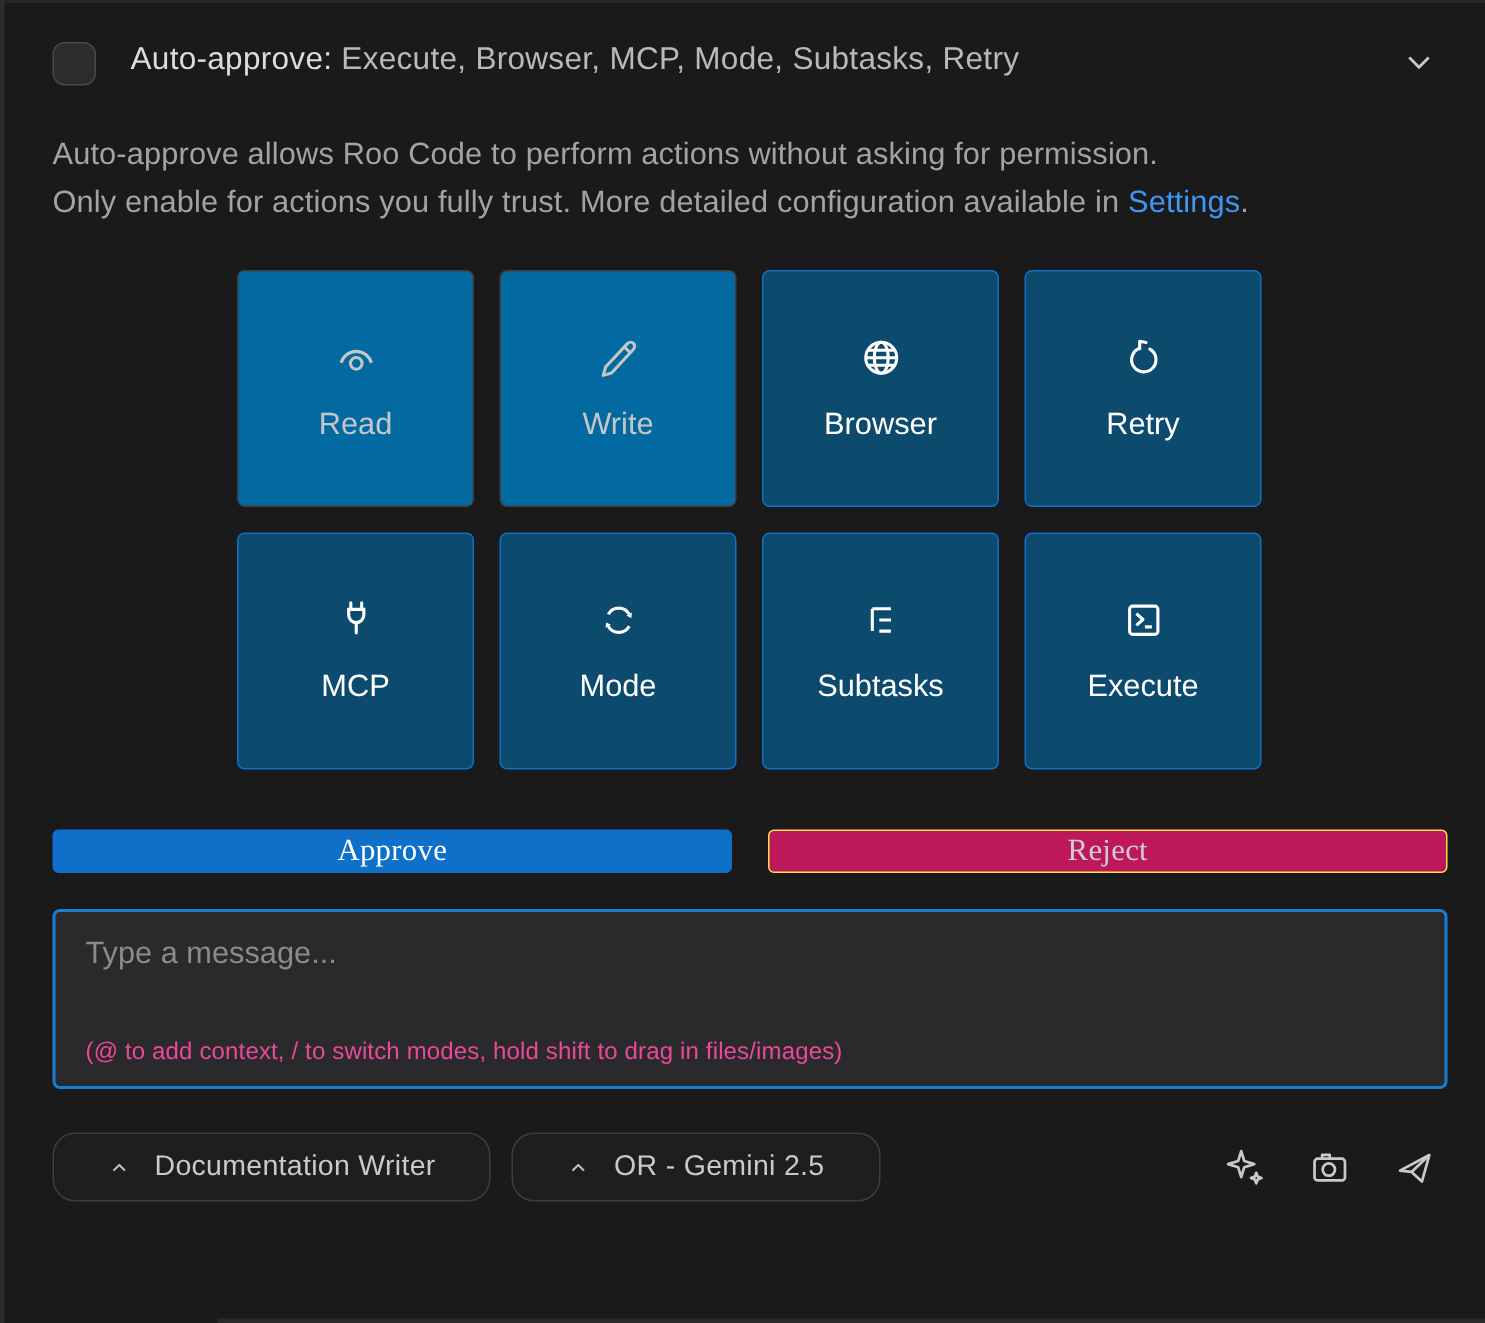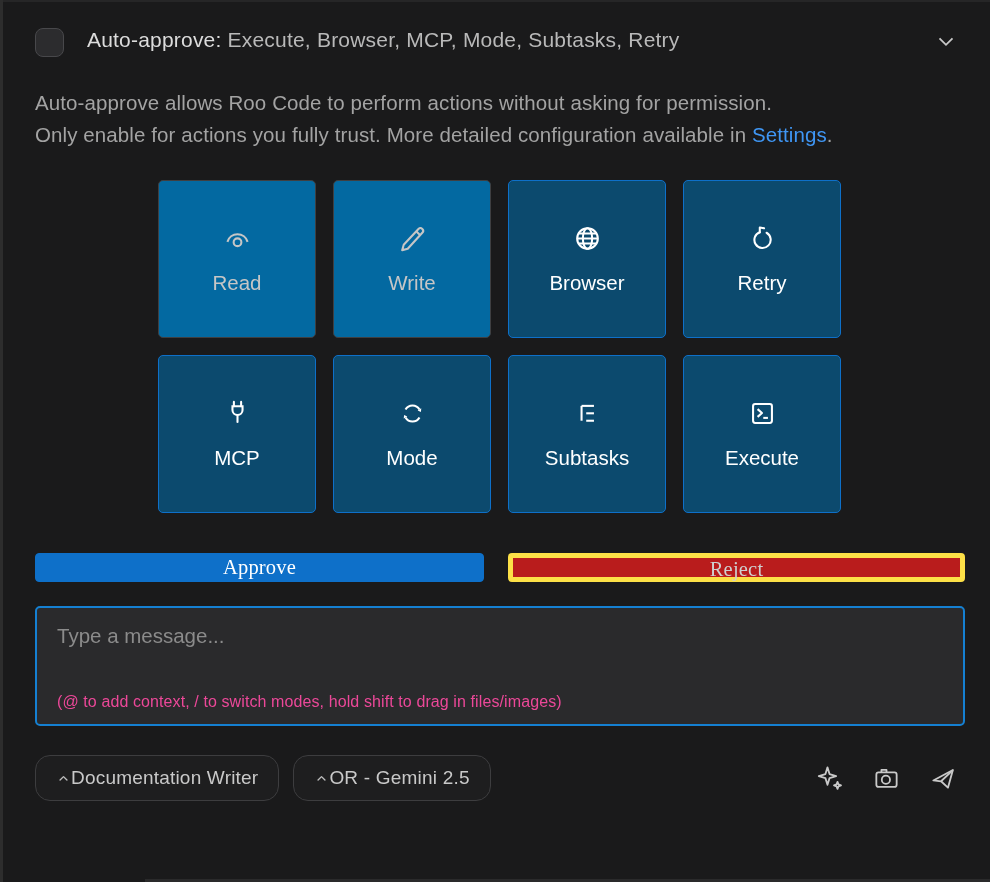--- a/index.html
+++ b/index.html
@@ -63,21 +63,21 @@
   .toggle .ticon svg { width: 31px; height: 31px; }
   .toggle.on { background: #0c4a6e; border-color: #0e70c9; color: #ffffff; }
 
   
   .actions { display: flex; gap: 24px; margin-top: 40px; }
   .actions button {
     flex: 1; height: 29px; border-radius: 4px; font-family: Liberation Serif, serif;
     font-size: 20.5px; cursor: pointer; letter-spacing: 0.2px;
   }
   .approve { background: #0e70c9; border: 1px solid #0e70c9; color: #ffffff; }
-  .reject  { background: #b91c1c; border: 5px solid #fde047; color: #cfcfcf; }
+  .reject  { background: #be185d; border: 1px solid #fde047; color: #cfcfcf; }
 
   
   .chatbox {
     margin-top: 24px; height: 120px; position: relative;
     background: #2a2a2c; border: 2px solid #1580d2; border-radius: 5px; padding-left: 18px;
   }
   .chatbox textarea {
     position: absolute; inset: 0; width: 100%; height: 100%;
     background: transparent; border: none; outline: none; resize: none;
     font-family: inherit; font-size: 20.5px; color: #cccccc;
@@ -88,22 +88,22 @@
     position: absolute; left: 20px; bottom: 13px;
     font-size: 16px; color: #ec4899; pointer-events: none;
     letter-spacing: 0.1px;
   }
 
   
   .bottom-bar { display: flex; align-items: center; margin-top: 29px; }
   .pill {
     height: 46px; border-radius: 15px; background: #1e1e1f;
     border: 1px solid #3d3d3f; color: #c9c9c9; font-family: inherit;
-    font-size: 19px; display: flex; align-items: center; 
-    padding: 0 20px; cursor: pointer; letter-spacing: 0.2px;
+    font-size: 19px; display: flex; align-items: center; gap: 16px;
+    padding: 0 36px; cursor: pointer; letter-spacing: 0.2px;
   }
   .pill + .pill { margin-left: 14px; }
   .pill .caret { display: flex; color: #bdbdbd; }
   .pill .caret svg { width: 15px; height: 15px; }
   .icon-group { margin-left: auto; display: flex; align-items: center; gap: 27px; padding-right: 8px; }
   .ibtn { display: flex; color: #c9c9c9; cursor: pointer; }
   .ibtn svg { width: 29px; height: 29px; }
 
   svg { display: block; }
 </style>

